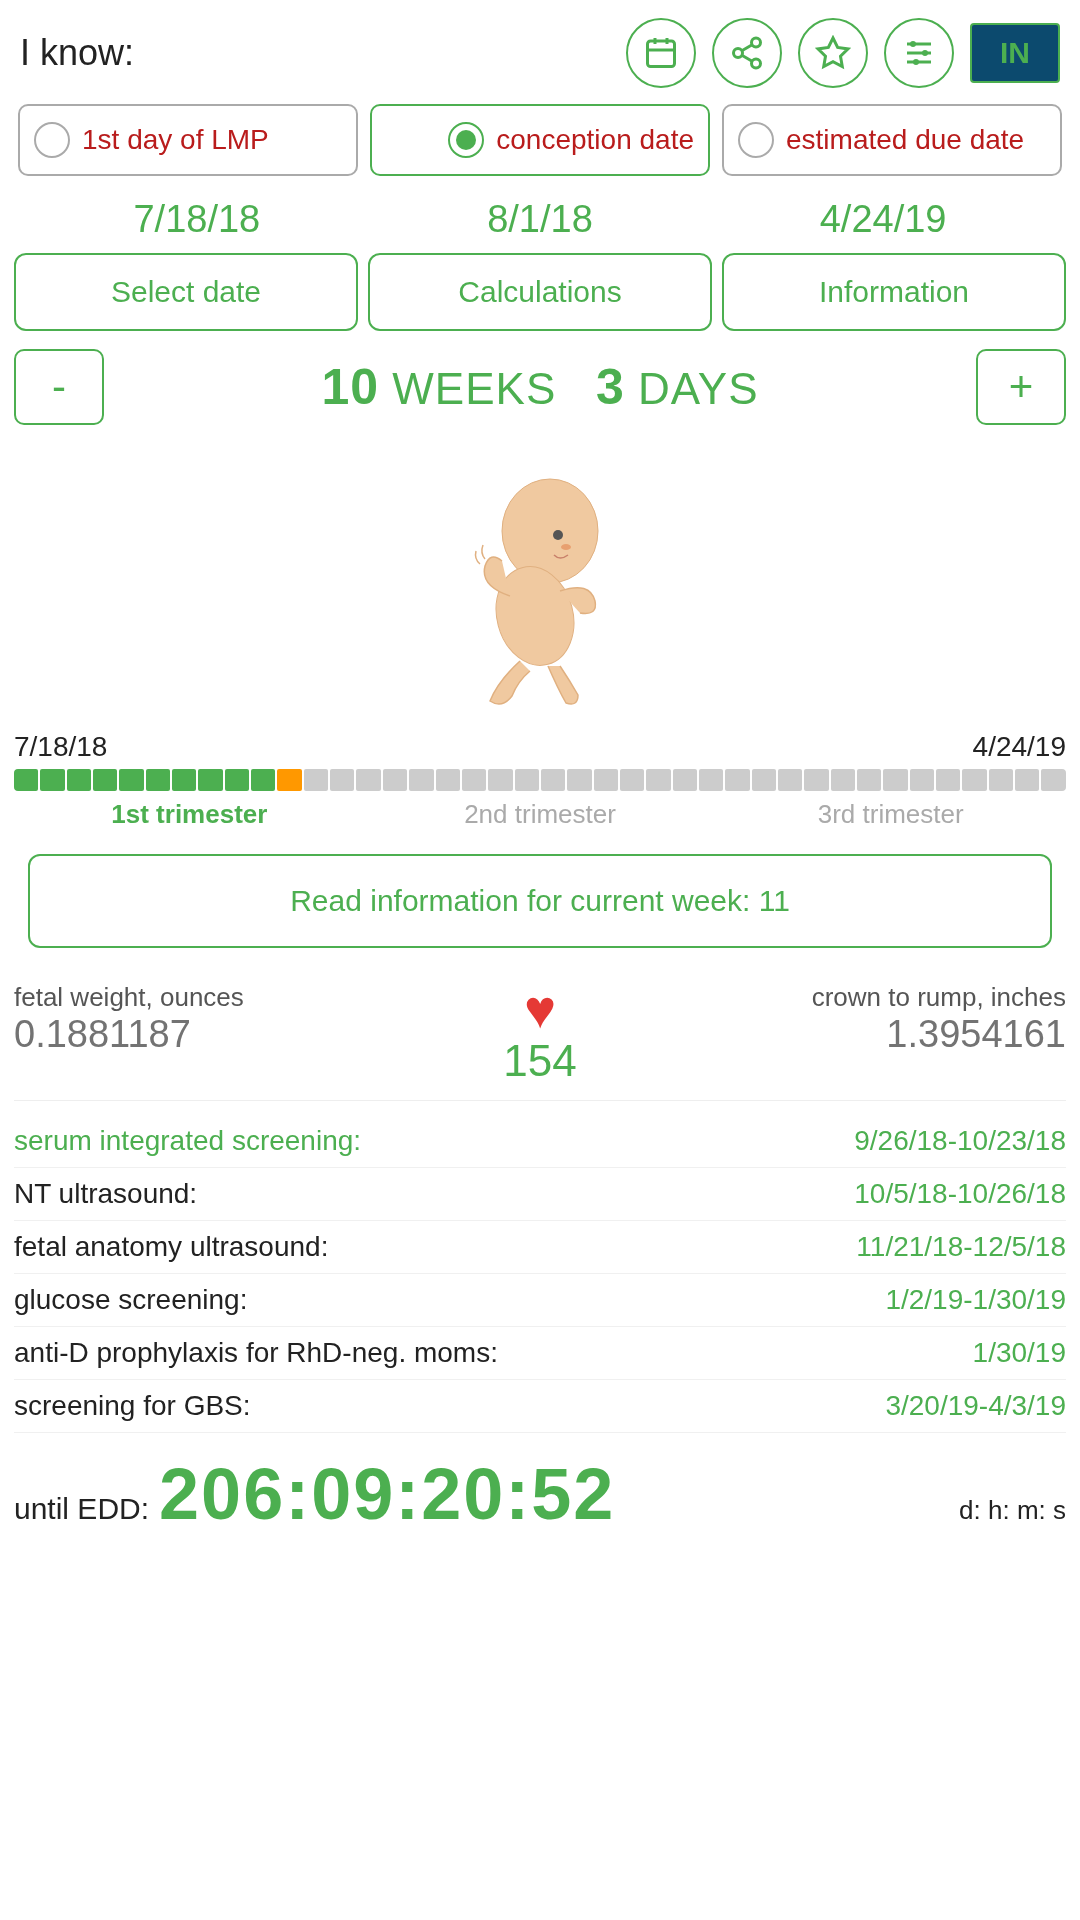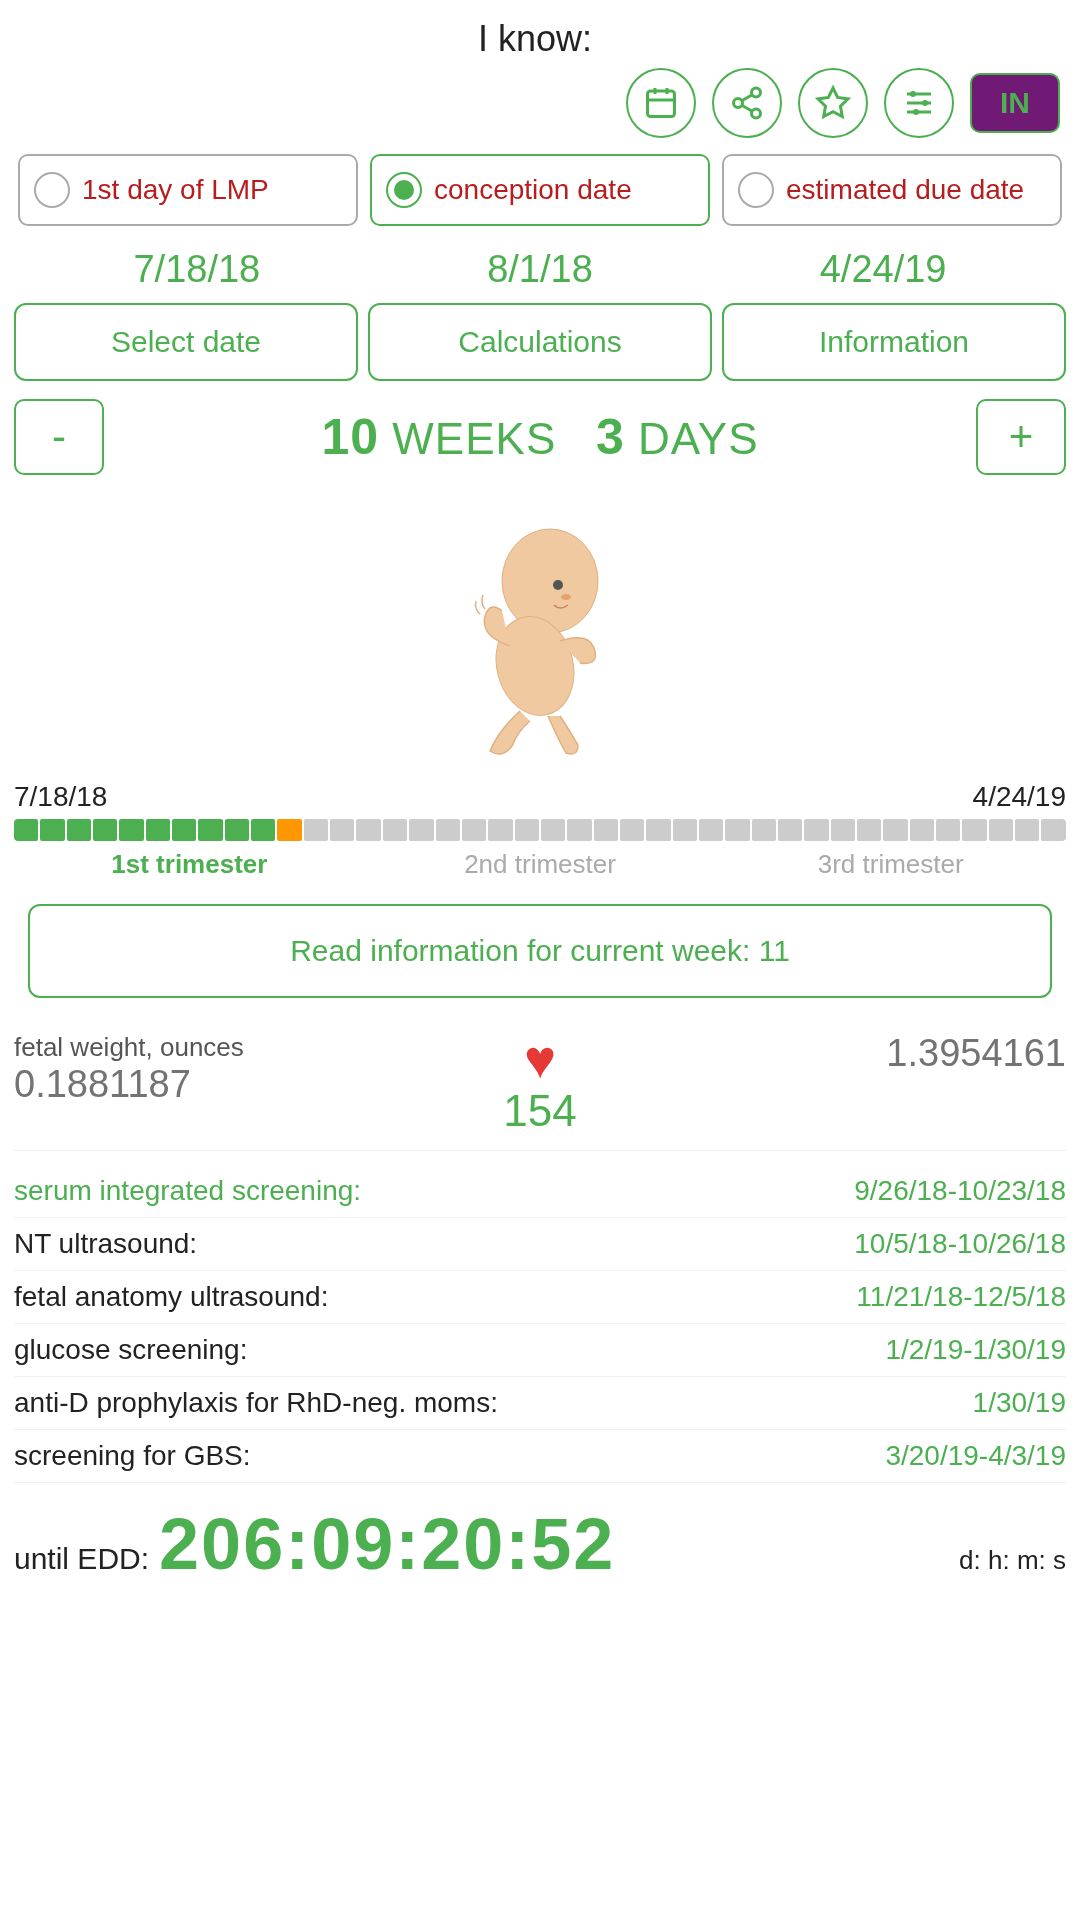--- a/index.html
+++ b/index.html
@@ -11,22 +11,21 @@
       font-family: sans-serif;
       color: #222;
       overflow-x: hidden;
     }
 
     
     .header {
       display: flex;
       align-items: center;
       padding: 18px 20px 10px 20px;
-      gap: 8px;
-      flex-direction: column;
+      gap: 14px;
     }
     .header-label {
       font-size: 36px;
       color: #222;
       font-weight: 400;
       margin-right: 10px;
     }
     .header-icons {
       display: flex;
       align-items: center;
@@ -48,25 +47,25 @@
       width: 36px;
       height: 36px;
       stroke: #4caf50;
       fill: none;
       stroke-width: 2;
     }
     .header-in-btn {
       width: 90px;
       height: 60px;
       border: 2.5px solid #4caf50;
-      border-radius: 10px;
+      border-radius: 4px;
       display: flex;
       align-items: center;
       justify-content: center;
-      background: #701a75;
+      background: #0c4a6e;
       cursor: pointer;
       font-size: 30px;
       color: #4caf50;
       font-weight: bold;
     }
 
     
     .radio-row {
       display: flex;
       gap: 0;
@@ -79,20 +78,21 @@
       border-radius: 10px;
       margin: 6px;
       padding: 16px 14px;
       display: flex;
       align-items: center;
       gap: 12px;
       cursor: pointer;
     }
     .radio-card.selected {
       border-color: #4caf50;
+      justify-content: flex-end;
     }
     .radio-circle {
       width: 36px;
       height: 36px;
       border-radius: 50%;
       border: 2.5px solid #aaa;
       display: flex;
       align-items: center;
       justify-content: center;
       flex-shrink: 0;
@@ -514,20 +514,21 @@
 <div class="stats-row">
   <div class="stat-block">
     <div class="stat-label">fetal weight, ounces</div>
     <div class="stat-value">0.1881187</div>
   </div>
   <div class="stat-center">
     <div class="heart-icon">♥</div>
     <div class="heart-count">154</div>
   </div>
   <div class="stat-block right">
+    <div class="stat-label">crown to rump, inches</div>
     <div class="stat-value">1.3954161</div>
   </div>
 </div>
 
 <hr class="divider">
 
 <div class="screening-table" id="screening-table">
 
 <div class="screening-row">
       <span class="screening-label green">serum integrated screening:</span>

